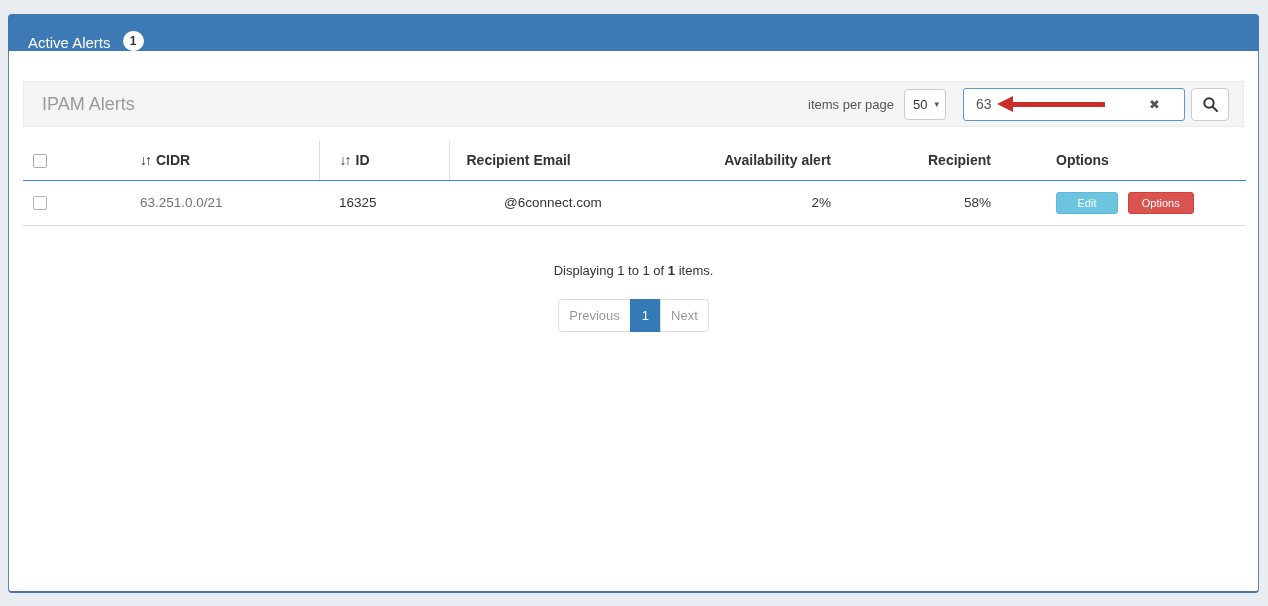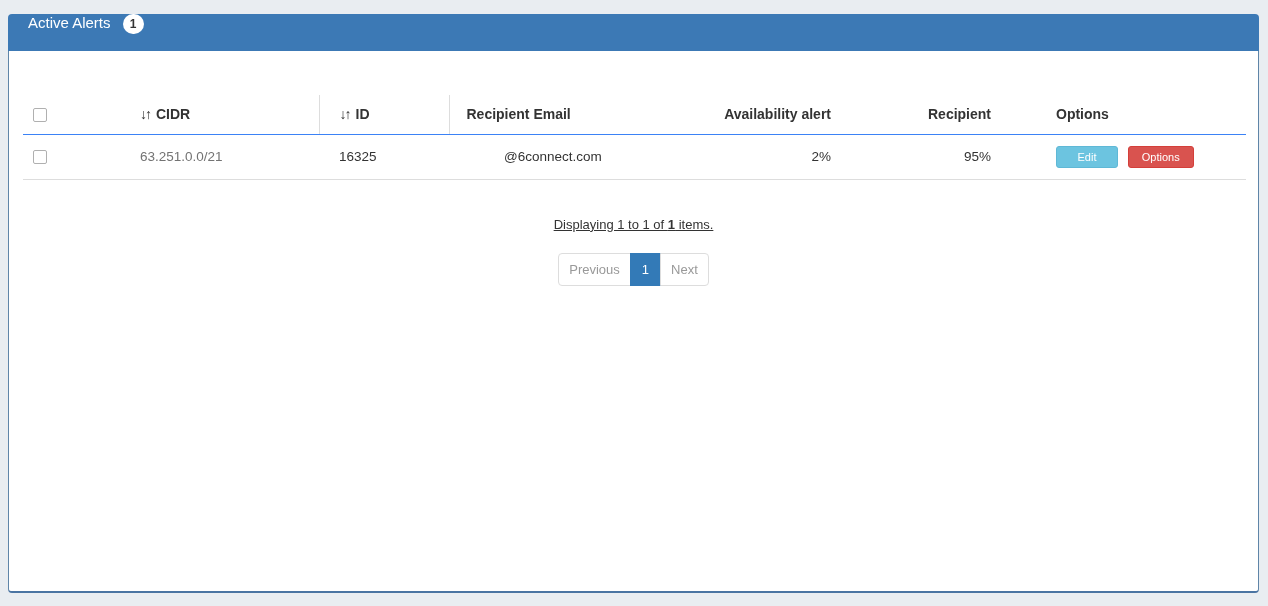--- a/index.html
+++ b/index.html
@@ -13,21 +13,21 @@
   .panel {
     position: absolute;
     left: 8px; top: 14px;
     width: 1251px;
   }
   .panel-heading {
     height: 37px;
     background: #3c79b5;
     border-radius: 4px 4px 0 0;
     display: flex;
-    align-items: flex-start;
+    align-items: flex-end;
     padding: 0 20px;
   }
   .panel-title { color: #ffffff; font-size: 15px; }
   .count-badge {
     margin-left: 12px;
     min-width: 21px; height: 20px;
     padding: 0 6px;
     background: #ffffff;
     border-radius: 10px;
     color: #333333;
@@ -164,21 +164,20 @@
     border: 1px solid transparent;
     cursor: pointer;
   }
   .btn-edit { width: 62px; background: #6cc4e0; border-color: #5fb8d6; }
   .btn-remove { width: 66px; background: #d9534f; border-color: #d43f3a; margin-left: 6px; }
   .summary {
     margin-top: 37px;
     text-align: center;
     font-size: 13px;
     color: #333333;
-    text-decoration: underline;
   }
   .summary .total { font-weight: bold; }
   .pager-wrap { margin-top: 21px; display: flex; justify-content: center; }
   .pager { display: inline-flex; }
   .pager .page-item {
     background: #ffffff;
     border: 1px solid #dddddd;
     color: #999999;
     font-size: 13px;
     padding: 8px 10px;
@@ -199,20 +198,44 @@
 <body>
 
 <div class="panel">
   <div class="panel-heading">
     <span class="panel-title">Active Alerts</span>
     <span class="count-badge">1</span>
   </div>
 
   <div class="panel-body">
 
+    <div class="toolbar">
+      <span class="toolbar-title">IPAM Alerts</span>
+      <div class="toolbar-right">
+        <span class="ipp-label">items per page</span>
+        <div class="select-box">
+          <span>50</span>
+          <span class="caret">▾</span>
+        </div>
+        <div class="search-box">
+          <input class="search-input" type="text" value="63" style="">
+          <span class="clear-btn">✖</span>
+          <div class="annotation-arrow">
+            <div class="arrow-head"></div>
+            <div class="arrow-shaft"></div>
+          </div>
+        </div>
+        <div class="search-btn">
+          <svg width="17" height="17" viewBox="0 0 17 17">
+            <circle cx="7" cy="7" r="4.7" stroke="#333333" stroke-width="2" fill="none"></circle>
+            <line x1="10.6" y1="10.6" x2="15" y2="15" stroke="#333333" stroke-width="2" stroke-linecap="round"></line>
+          </svg>
+        </div>
+      </div>
+    </div>
 
     <table class="alerts">
       <colgroup>
         <col class="col-check">
           <col class="col-cidr">
           <col class="col-id">
         <col class="col-email">
           <col class="col-avail">
           <col class="col-assign">
           <col>
@@ -238,21 +261,21 @@
         <tr>
           <td class="pad-check">
             <input type="checkbox" class="cbx" style="">
           </td>
           <td class="pad-cidr">
             <a class="cidr-link">63.251.0.0/21</a>
           </td>
           <td class="pad-id">16325</td>
           <td class="pad-email">@6connect.com</td>
           <td class="cell-avail">2%</td>
-          <td class="cell-assign">95%</td>
+          <td class="cell-assign">58%</td>
           <td class="pad-options">
             <span class="btn btn-edit">Edit</span>
             <span class="btn btn-remove">Options</span>
           </td>
         </tr>
       </tbody>
     </table>
 
     <div class="summary">
       <span>Displaying 1 to 1 of </span><span class="total">1</span><span> items.</span>

